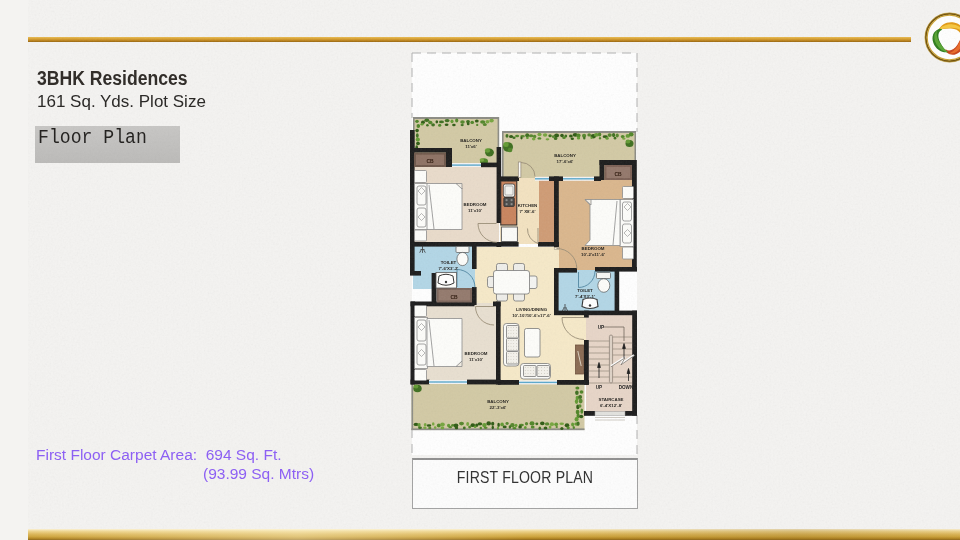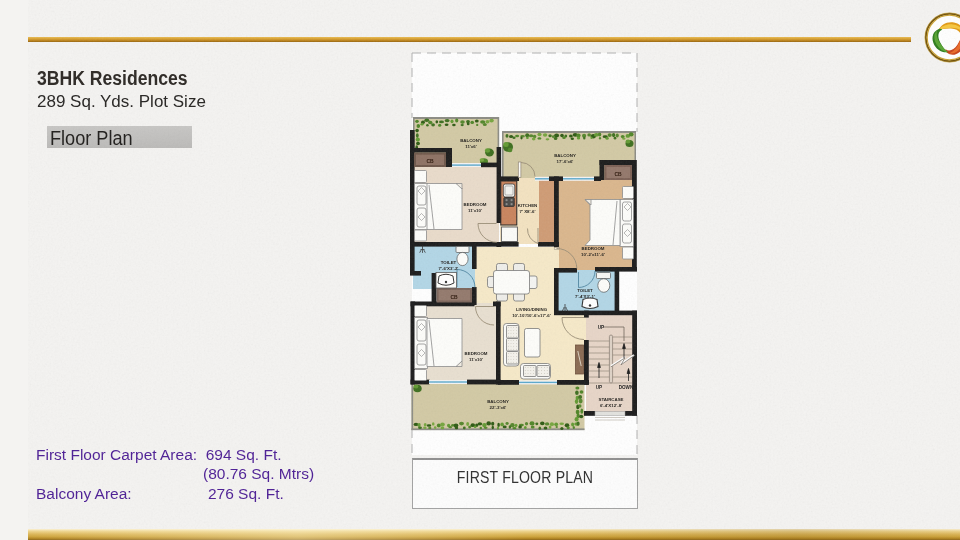--- a/index.html
+++ b/index.html
@@ -31,30 +31,29 @@
     </g>
     <g transform="rotate(240)">
       <path d="M -11.2,-8 C -9,-13.8 -2.5,-17.4 4.5,-16.1 C 10.7,-14.9 14.4,-10.4 13.7,-5 C 13.4,-3.1 12.3,-2.1 11.2,-2 C 11.8,-6.3 8,-9.6 1.5,-10 C -3.6,-10.3 -8.6,-9.4 -11.2,-8 Z" fill="#2e7d1c"></path>
       <path d="M -11.2,-8 C -8.5,-12.2 -3,-14.7 3.2,-14.1 C 8.7,-13.6 12.4,-10.6 13.2,-6.4 C 11.4,-9 6.5,-11 0.5,-10.6 C -4,-10.3 -8.2,-9.5 -11.2,-8 Z" fill="#58a532"></path>
     </g>
   </g>
 </svg>
 
 <div class="abs" style="left:9px;top:67px;font-size:20px;font-weight:bold;color:#2c2824;transform:scaleX(0.88);transform-origin:0 0;">3BHK Residences</div>
 
-<div class="abs" style="left:9px;top:92px;font-size:17px;color:#262422;">289 Sq. Yds. Plot Size</div>
-
-<div class="abs" style="left:19px;top:125.5px;width:145px;height:22px;background:linear-gradient(to bottom,#c7c6c4,#bbbab8);">
+<div class="abs" style="left:9px;top:92px;font-size:17px;color:#262422;">161 Sq. Yds. Plot Size</div>
+
+<div class="abs" style="left:7px;top:125.5px;width:145px;height:37px;background:linear-gradient(to bottom,#c7c6c4,#bbbab8);font-family:Liberation Mono, monospace;">
   <div style="margin:1.5px 0 0 3px;font-size:19.5px;color:#1e1c1a;transform:scaleX(0.93);transform-origin:0 0;">Floor Plan</div>
 </div>
 
-<div class="abs" style="left:8px;top:444.5px;font-size:15.5px;color:#4c1d95;line-height:19.5px;">
+<div class="abs" style="left:8px;top:444.5px;font-size:15.5px;color:#8b5cf6;line-height:19.5px;">
   <div>First Floor Carpet Area:&nbsp; 694 Sq. Ft.</div>
-  <div style="padding-left:167px;">(80.76 Sq. Mtrs)</div>
-  <div>Balcony Area: <span style="padding-left:72px;">276 Sq. Ft.</span></div>
+  <div style="padding-left:167px;">(93.99 Sq. Mtrs)</div>
 </div>
 
 <div class="abs" style="left:384px;top:458px;width:226px;height:51px;background:#fdfdfd;border:1px solid #a2a2a2;border-top:2px solid #8f8f8f;box-sizing:border-box;">
   <div style="text-align:center;margin-top:8px;font-size:16.2px;color:#2e2e2e;letter-spacing:0.2px;transform:scaleX(0.87);transform-origin:50% 0;">FIRST FLOOR PLAN</div>
 </div>
 
 <svg class="abs" style="left:376px;top:50px;" width="236" height="408" viewBox="376 50 236 408">
 
   <rect x="384" y="53" width="225" height="402" fill="#ffffff"></rect>
   <g stroke="#b0b0b0" stroke-width="1" fill="none" stroke-dasharray="9,6">

